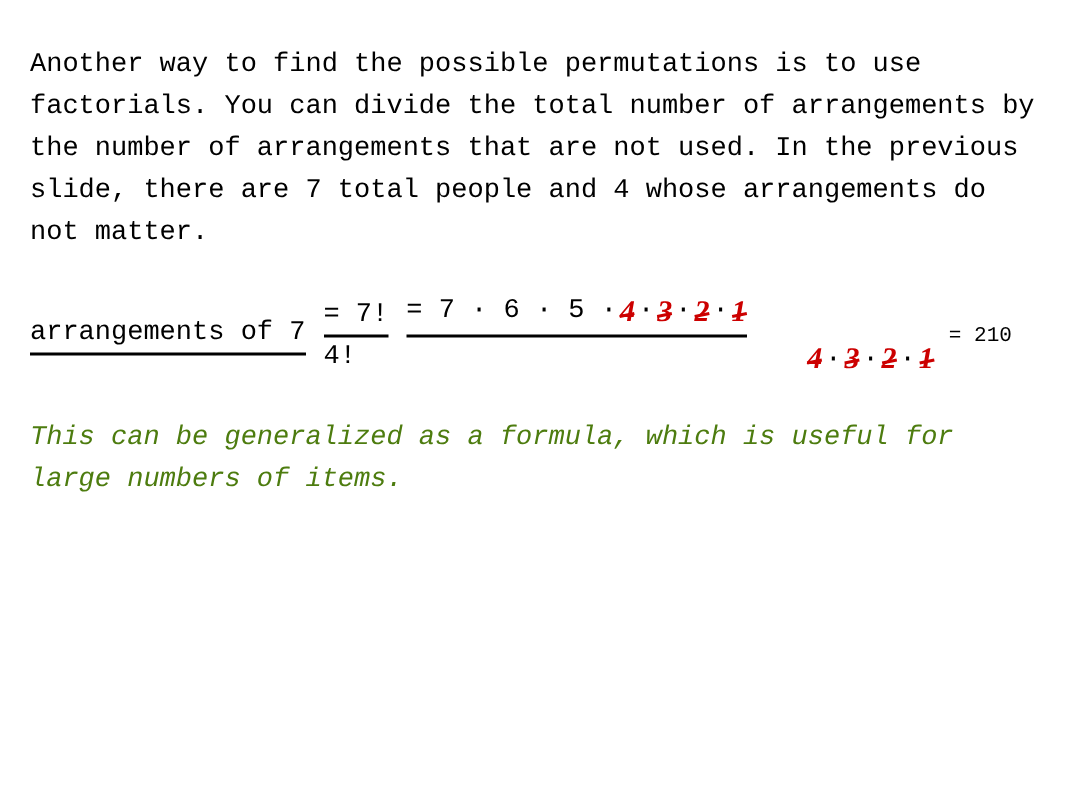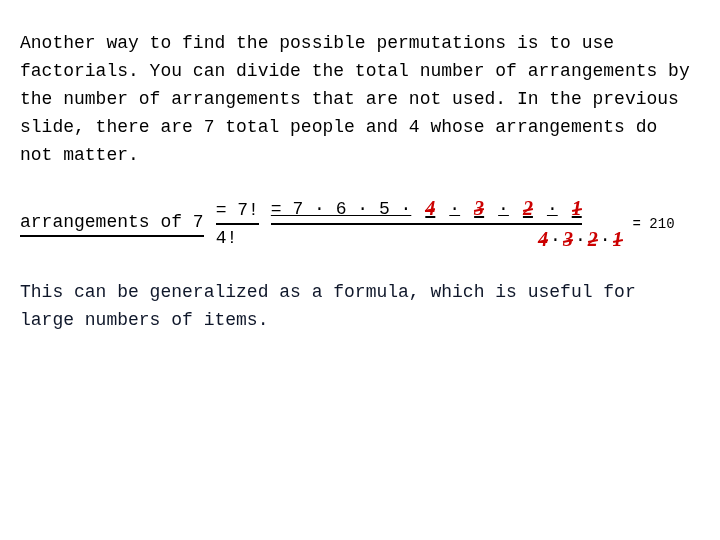--- a/index.html
+++ b/index.html
@@ -48,21 +48,22 @@
       top: 50%;
       width: 100%;
       height: 2px;
       background: #cc0000;
       transform: rotate(-12deg);
     }
 
     .conclusion-text {
       font-size: 18px;
       line-height: 1.55;
-      color: #0f172a;
+      color: #4d7c0f;
+      font-style: italic;
     }
 
     .main-fraction-container {
       display: flex;
       align-items: center;
       margin-bottom: 28px;
       font-size: 18px;
     }
 
     .left-fraction {
@@ -105,23 +106,21 @@
       display: flex;
       flex-direction: column;
       align-items: flex-start;
     }
 
     .right-top {
       border-bottom: 2px solid #000;
       padding-bottom: 3px;
       white-space: nowrap;
       display: flex;
-      align-items: center;
-      gap: 14px;
-      text-decoration: underline;
+      gap: 2px;
     }
 
     .right-bottom {
       white-space: nowrap;
       padding-top: 3px;
       display: flex;
       align-items: center;
       gap: 2px;
     }
 

